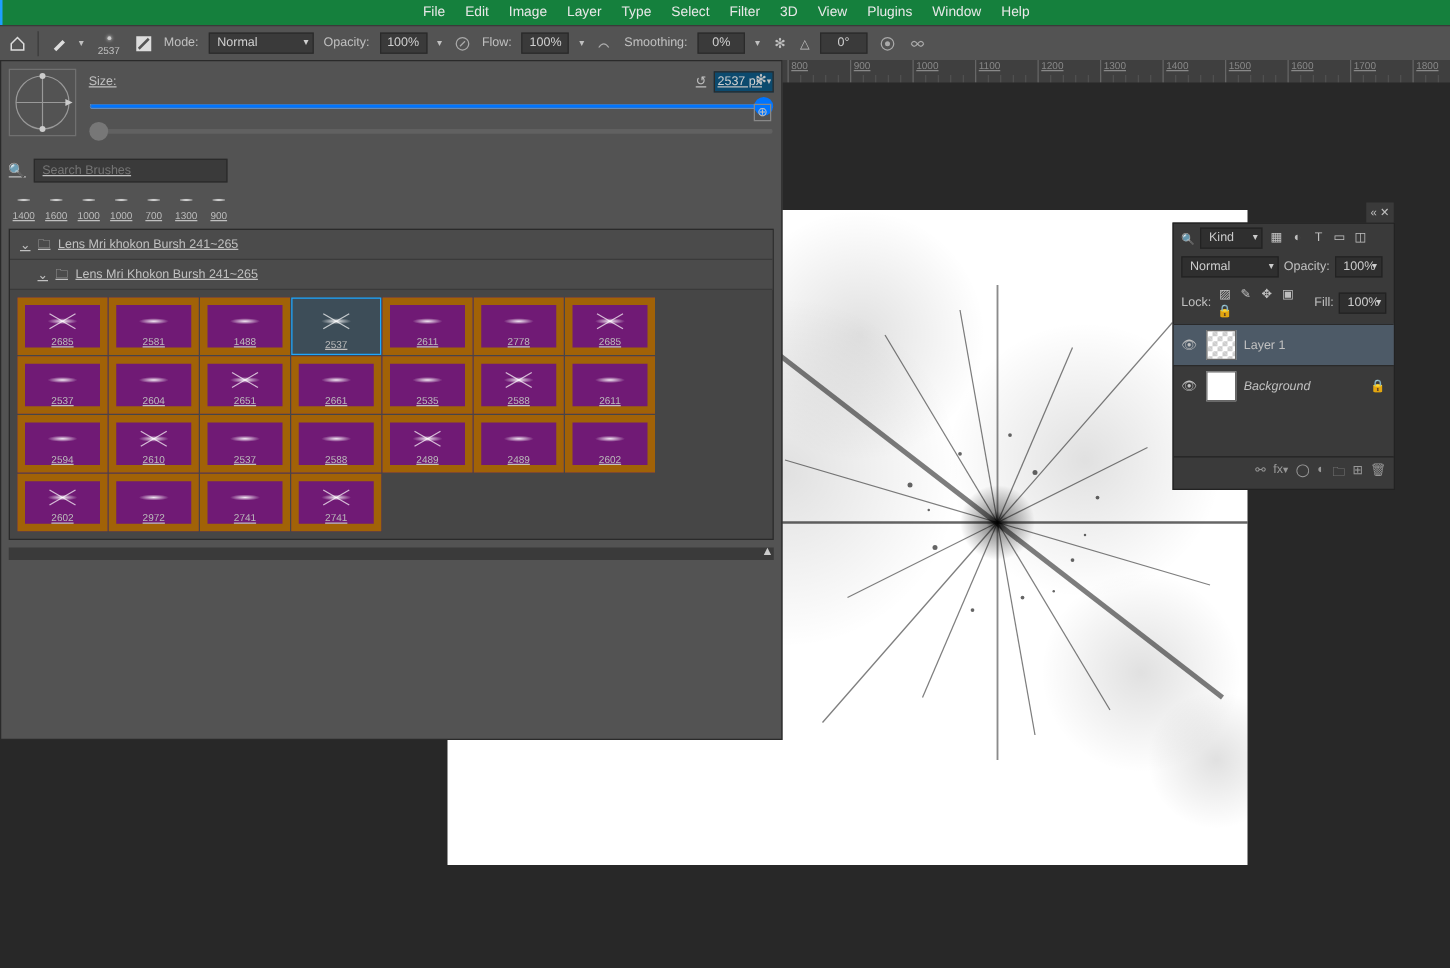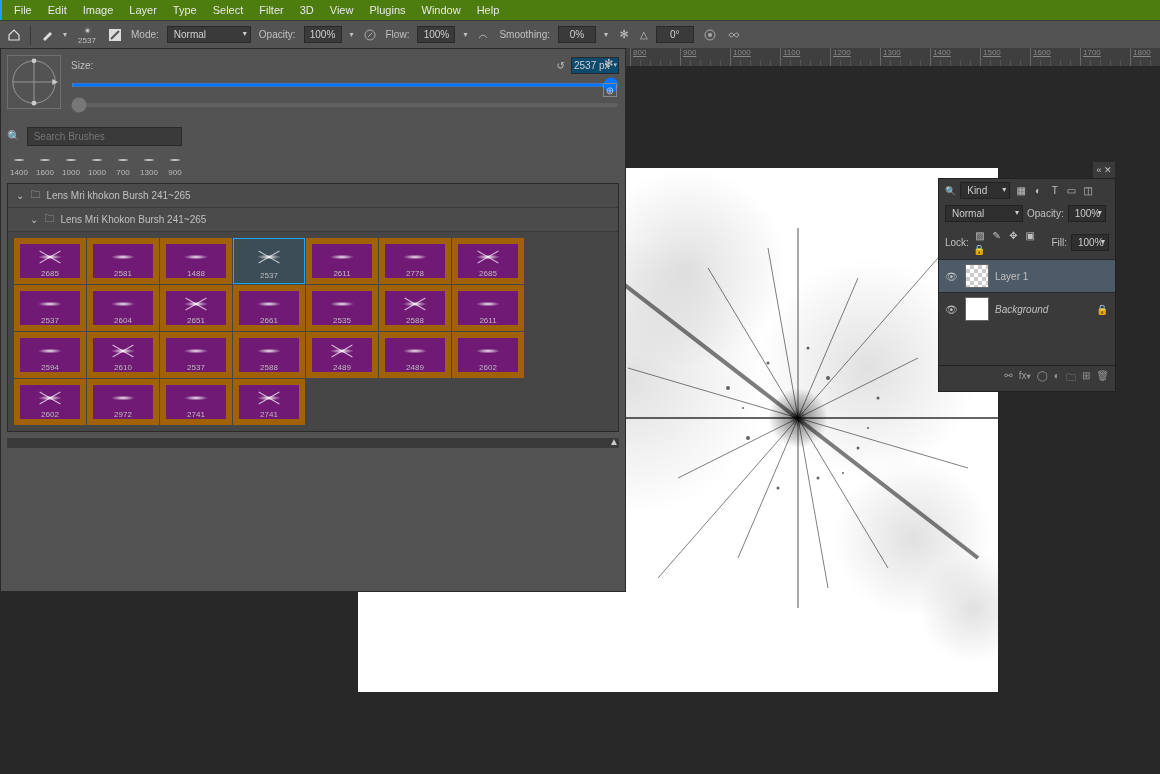--- a/index.html
+++ b/index.html
@@ -1,19 +1,19 @@
 <!DOCTYPE html>
 <html><head>
 <meta charset="utf-8">
 <style>
 * { margin: 0; padding: 0; box-sizing: border-box; font-family: -apple-system, "Segoe UI", Arial, sans-serif; }
 body { background: #2a2a2a; width: 1160px; height: 774px; overflow: hidden; color: #c0c0c0; font-size: 11px; position: relative; }
 
 
-.menubar { height: 20px; background: #4d7c0f; display: flex; align-items: center; padding: 0 4px; gap: 0; border-left: 2px solid #1e9fff; }
+.menubar { height: 20px; background: #15803d; display: flex; align-items: center; padding: 0 4px; gap: 0; border-left: 2px solid #1e9fff; justify-content: center; }
 .menubar span { padding: 3px 8px; font-size: 11px; color: #e8e8e8; cursor: default; }
 
 
 .optbar { height: 28px; background: #535353; display: flex; align-items: center; padding: 0 6px; gap: 8px; border-top: 1px solid #3a3a3a; }
 .optbar .ico { width: 16px; height: 16px; display: inline-flex; align-items: center; justify-content: center; }
 .optbar .sep { width: 1px; height: 20px; background: #3a3a3a; }
 .optbar-label { font-size: 10px; color: #c0c0c0; }
 .optbar .dd { background: #3a3a3a; border: 1px solid #2a2a2a; padding: 2px 14px 2px 6px; font-size: 10px; color: #d0d0d0; position: relative; }
 .optbar .dd::after { content: "▾"; position: absolute; right: 3px; top: 2px; font-size: 8px; }
 .optbar .num { background: #3a3a3a; border: 1px solid #2a2a2a; padding: 2px 4px; font-size: 10px; color: #d0d0d0; width: 38px; text-align: center; }
@@ -22,21 +22,21 @@
 .brush-prev .dot::before { content: ""; width: 3px; height: 3px; background: #ccc; border-radius: 50%; box-shadow: 0 0 3px #fff; }
 
 
 .workspace { position: absolute; top: 48px; left: 0; right: 0; bottom: 0; background: #282828; }
 .ruler { position: absolute; top: 0; left: 0; right: 0; height: 18px; background: #3f3f3f; display: flex; overflow: hidden; font-size: 8px; color: #888; }
 .ruler .tick { flex: 0 0 50px; border-left: 1px solid #666; padding-left: 2px; height: 18px; display: flex; align-items: flex-start; background: linear-gradient(to right, transparent 0, transparent 9px, #555 9px, #555 10px, transparent 10px); background-size: 10px 6px; background-repeat: repeat-x; background-position: 0 12px; text-decoration: underline; }
 .canvas { position: absolute; top: 120px; left: 358px; width: 640px; height: 524px; background: #fff; }
 .artwork { position: absolute; inset: 0; }
 
 
-.brushpanel { position: absolute; top: 48px; left: 0; width: 626px; height: 544px; background: #535353; border: 1px solid #2a2a2a; }
+.brushpanel { position: absolute; top: 48px; left: 0; width: 626px; height: 544px; background: #535353; border: 1px solid #2a2a2a; text-decoration: underline; }
 .bp-top { display: flex; padding: 6px; gap: 10px; align-items: flex-start; position: relative; }
 .bp-tip { width: 54px; height: 54px; border: 1px solid #707070; position: relative; }
 .bp-tip svg { position: absolute; inset: 0; }
 .bp-right { flex: 1; }
 .bp-row { display: flex; align-items: center; gap: 6px; height: 20px; font-size: 10px; }
 .bp-row input[type=range] { flex: 1; height: 4px; }
 .bp-sizefield { width: 48px; background: #0c4a6e; border: 1px solid #2a2a2a; padding: 2px; font-size: 10px; color: #d0d0d0; }
 .bp-gear { position: absolute; right: 8px; top: 8px; }
 .bp-plus { position: absolute; right: 8px; top: 34px; border: 1px solid #888; width: 14px; height: 14px; display: flex; align-items: center; justify-content: center; font-size: 10px; }
 

